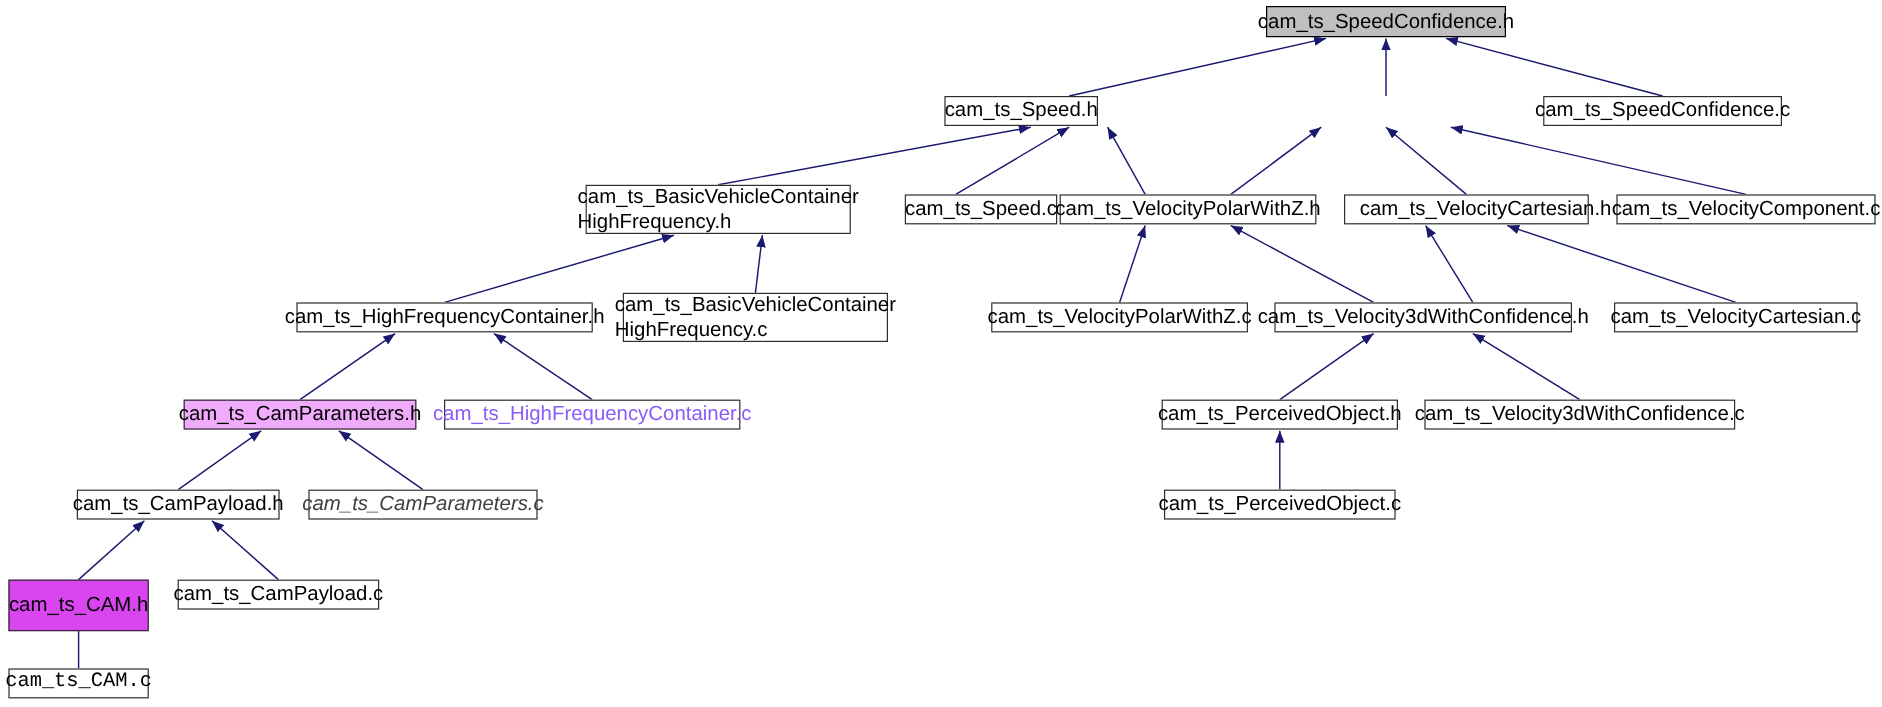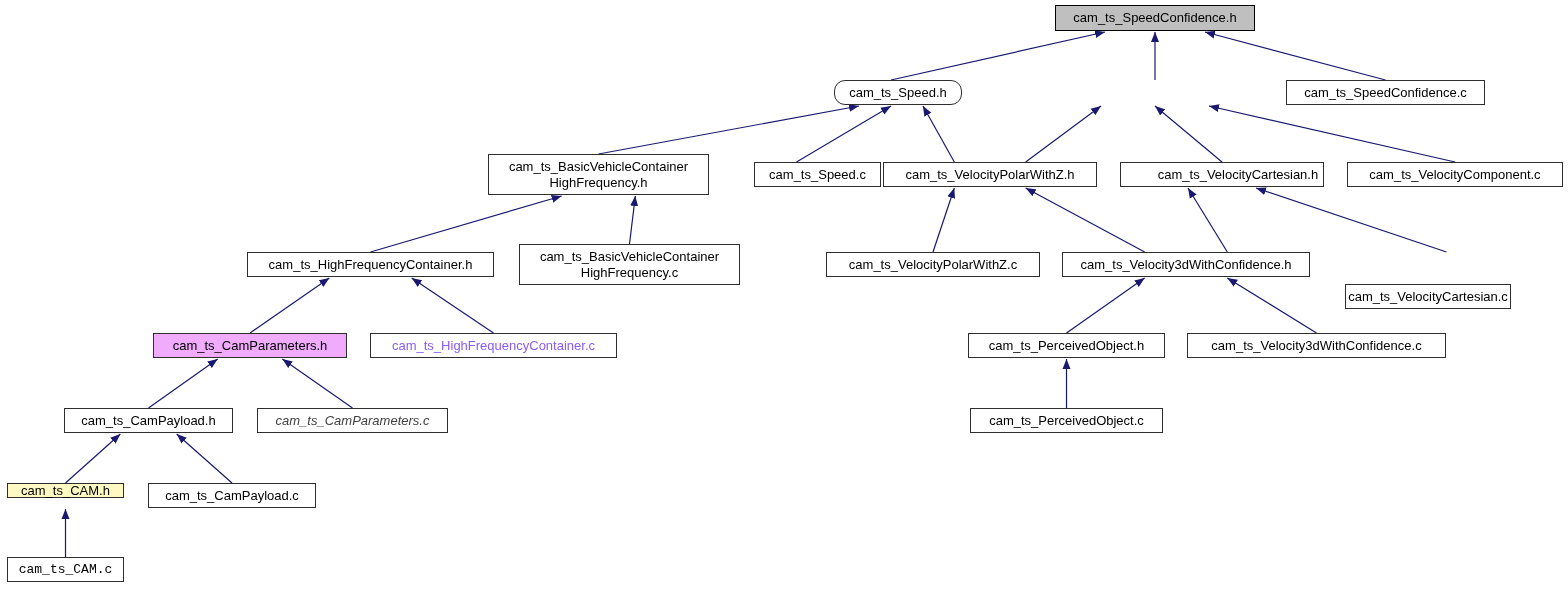--- a/index.html
+++ b/index.html
@@ -4,21 +4,21 @@
 <style>
   html,body{margin:0;padding:0;background:#ffffff;}
   #canvas{
     position:relative;width:1568px;height:589px;background:#ffffff;
     font-family:"Liberation Sans", sans-serif;overflow:hidden;
   }
   #edges{position:absolute;left:0;top:0;width:1568px;height:589px;}
   .node{
     position:absolute;box-sizing:border-box;
     display:flex;align-items:center;justify-content:center;
-    text-align:center;font-size:13px;line-height:1.22;color:#000;
+    text-align:left;font-size:17px;line-height:1.22;color:#000;
     white-space:pre-line;background:#ffffff;border:1px solid #2e2e2e;
   }
   .node.current{font-weight:normal;}
 </style>
 </head>
 <body>
 
 <div id="canvas" style="background: rgb(255, 255, 255);">
   <svg id="edges" width="1568" height="589" viewBox="0 0 1568 589">
     <defs>
@@ -46,37 +46,37 @@
       <line x1="1066.5" y1="333" x2="1144.6666666666667" y2="278" stroke="#191970" stroke-width="1.2" marker-end="url(#arrowhead)"></line>
       <line x1="1316.5" y1="333" x2="1227.3333333333333" y2="278" stroke="#191970" stroke-width="1.2" marker-end="url(#arrowhead)"></line>
       <line x1="148.5" y1="408" x2="217.66666666666669" y2="359" stroke="#191970" stroke-width="1.2" marker-end="url(#arrowhead)"></line>
       <line x1="352.5" y1="408" x2="282.33333333333337" y2="359" stroke="#191970" stroke-width="1.2" marker-end="url(#arrowhead)"></line>
       <line x1="1066.5" y1="408" x2="1066.5" y2="359" stroke="#191970" stroke-width="1.2" marker-end="url(#arrowhead)"></line>
       <line x1="65.5" y1="483" x2="120.33333333333334" y2="434" stroke="#191970" stroke-width="1.2" marker-end="url(#arrowhead)"></line>
       <line x1="232" y1="483" x2="176.66666666666669" y2="434" stroke="#191970" stroke-width="1.2" marker-end="url(#arrowhead)"></line>
       <line x1="65.5" y1="557" x2="65.5" y2="509" stroke="#191970" stroke-width="1.2" marker-end="url(#arrowhead)"></line>
     </svg>
 <div class="node current" style="left: 1055px; top: 5px; width: 200px; height: 26px; background: rgb(191, 191, 191); border-color: rgb(0, 0, 0); color: rgb(0, 0, 0);">cam_ts_SpeedConfidence.h</div>
-    <div class="node" style="left: 834px; top: 80px; width: 128px; height: 25px; background: rgb(255, 255, 255); border-color: rgb(46, 46, 46); color: rgb(0, 0, 0); border-radius: 11px;">cam_ts_Speed.h</div>
+    <div class="node" style="left: 787px; top: 80px; width: 128px; height: 25px; background: rgb(255, 255, 255); border-color: rgb(46, 46, 46); color: rgb(0, 0, 0);">cam_ts_Speed.h</div>
     <div class="node" style="left: 1286px; top: 80px; width: 199px; height: 25px; background: rgb(255, 255, 255); border-color: rgb(46, 46, 46); color: rgb(0, 0, 0);">cam_ts_SpeedConfidence.c</div>
     <div class="node" style="left: 488px; top: 154px; width: 221px; height: 41px; background: rgb(255, 255, 255); border-color: rgb(46, 46, 46); color: rgb(0, 0, 0);">cam_ts_BasicVehicleContainer
 HighFrequency.h</div>
     <div class="node" style="left: 733px; top: 162px; width: 127px; height: 25px; background: rgb(255, 255, 255); border-color: rgb(46, 46, 46); color: rgb(0, 0, 0); margin-left: 21px;">cam_ts_Speed.c</div>
     <div class="node" style="left: 883px; top: 162px; width: 214px; height: 25px; background: rgb(255, 255, 255); border-color: rgb(46, 46, 46); color: rgb(0, 0, 0);">cam_ts_VelocityPolarWithZ.h</div>
     <div class="node" style="left: 1120px; top: 162px; width: 204px; height: 25px; background: rgb(255, 255, 255); border-color: rgb(46, 46, 46); color: rgb(0, 0, 0); padding-left: 32px;">cam_ts_VelocityCartesian.h</div>
     <div class="node" style="left: 1347px; top: 162px; width: 216px; height: 25px; background: rgb(255, 255, 255); border-color: rgb(46, 46, 46); color: rgb(0, 0, 0);">cam_ts_VelocityComponent.c</div>
     <div class="node" style="left: 247px; top: 252px; width: 247px; height: 25px; background: rgb(255, 255, 255); border-color: rgb(46, 46, 46); color: rgb(0, 0, 0);">cam_ts_HighFrequencyContainer.h</div>
     <div class="node" style="left: 519px; top: 244px; width: 221px; height: 41px; background: rgb(255, 255, 255); border-color: rgb(46, 46, 46); color: rgb(0, 0, 0);">cam_ts_BasicVehicleContainer
 HighFrequency.c</div>
     <div class="node" style="left: 826px; top: 252px; width: 214px; height: 25px; background: rgb(255, 255, 255); border-color: rgb(46, 46, 46); color: rgb(0, 0, 0);">cam_ts_VelocityPolarWithZ.c</div>
     <div class="node" style="left: 1062px; top: 252px; width: 248px; height: 25px; background: rgb(255, 255, 255); border-color: rgb(46, 46, 46); color: rgb(0, 0, 0);">cam_ts_Velocity3dWithConfidence.h</div>
-    <div class="node" style="left: 1345px; top: 252px; width: 166px; height: 25px; background: rgb(255, 255, 255); border-color: rgb(46, 46, 46); color: rgb(0, 0, 0); margin-top: 32px;">cam_ts_VelocityCartesian.c</div>
+    <div class="node" style="left: 1345px; top: 252px; width: 203px; height: 25px; background: rgb(255, 255, 255); border-color: rgb(46, 46, 46); color: rgb(0, 0, 0);">cam_ts_VelocityCartesian.c</div>
     <div class="node" style="left: 153px; top: 333px; width: 194px; height: 25px; background: #f0abfc; border-color: rgb(46, 46, 46); color: rgb(0, 0, 0);">cam_ts_CamParameters.h</div>
     <div class="node" style="left: 370px; top: 333px; width: 247px; height: 25px; background: rgb(255, 255, 255); border-color: rgb(46, 46, 46); color: #8b5cf6;">cam_ts_HighFrequencyContainer.c</div>
     <div class="node" style="left: 968px; top: 333px; width: 197px; height: 25px; background: rgb(255, 255, 255); border-color: rgb(46, 46, 46); color: rgb(0, 0, 0);">cam_ts_PerceivedObject.h</div>
     <div class="node" style="left: 1187px; top: 333px; width: 259px; height: 25px; background: rgb(255, 255, 255); border-color: rgb(46, 46, 46); color: rgb(0, 0, 0);">cam_ts_Velocity3dWithConfidence.c</div>
     <div class="node" style="left: 64px; top: 408px; width: 169px; height: 25px; background: rgb(255, 255, 255); border-color: rgb(46, 46, 46); color: rgb(0, 0, 0);">cam_ts_CamPayload.h</div>
     <div class="node" style="left: 257px; top: 408px; width: 191px; height: 25px; background: rgb(255, 255, 255); border-color: rgb(46, 46, 46); color: #404040; font-style: italic;">cam_ts_CamParameters.c</div>
     <div class="node" style="left: 970px; top: 408px; width: 193px; height: 25px; background: rgb(255, 255, 255); border-color: rgb(46, 46, 46); color: rgb(0, 0, 0);">cam_ts_PerceivedObject.c</div>
-    <div class="node" style="left: 7px; top: 483px; width: 117px; height: 15px; background: #fef9c3; border-color: rgb(46, 46, 46); color: rgb(0, 0, 0);">cam_ts_CAM.h</div>
+    <div class="node" style="left: 7px; top: 483px; width: 117px; height: 43px; background: #d946ef; border-color: rgb(46, 46, 46); color: rgb(0, 0, 0);">cam_ts_CAM.h</div>
     <div class="node" style="left: 148px; top: 483px; width: 168px; height: 25px; background: rgb(255, 255, 255); border-color: rgb(46, 46, 46); color: rgb(0, 0, 0);">cam_ts_CamPayload.c</div>
     <div class="node" style="left: 7px; top: 557px; width: 117px; height: 25px; background: rgb(255, 255, 255); border-color: rgb(46, 46, 46); color: rgb(0, 0, 0); font-family: Liberation Mono, monospace;">cam_ts_CAM.c</div>
   </div>
 
 </body></html>

